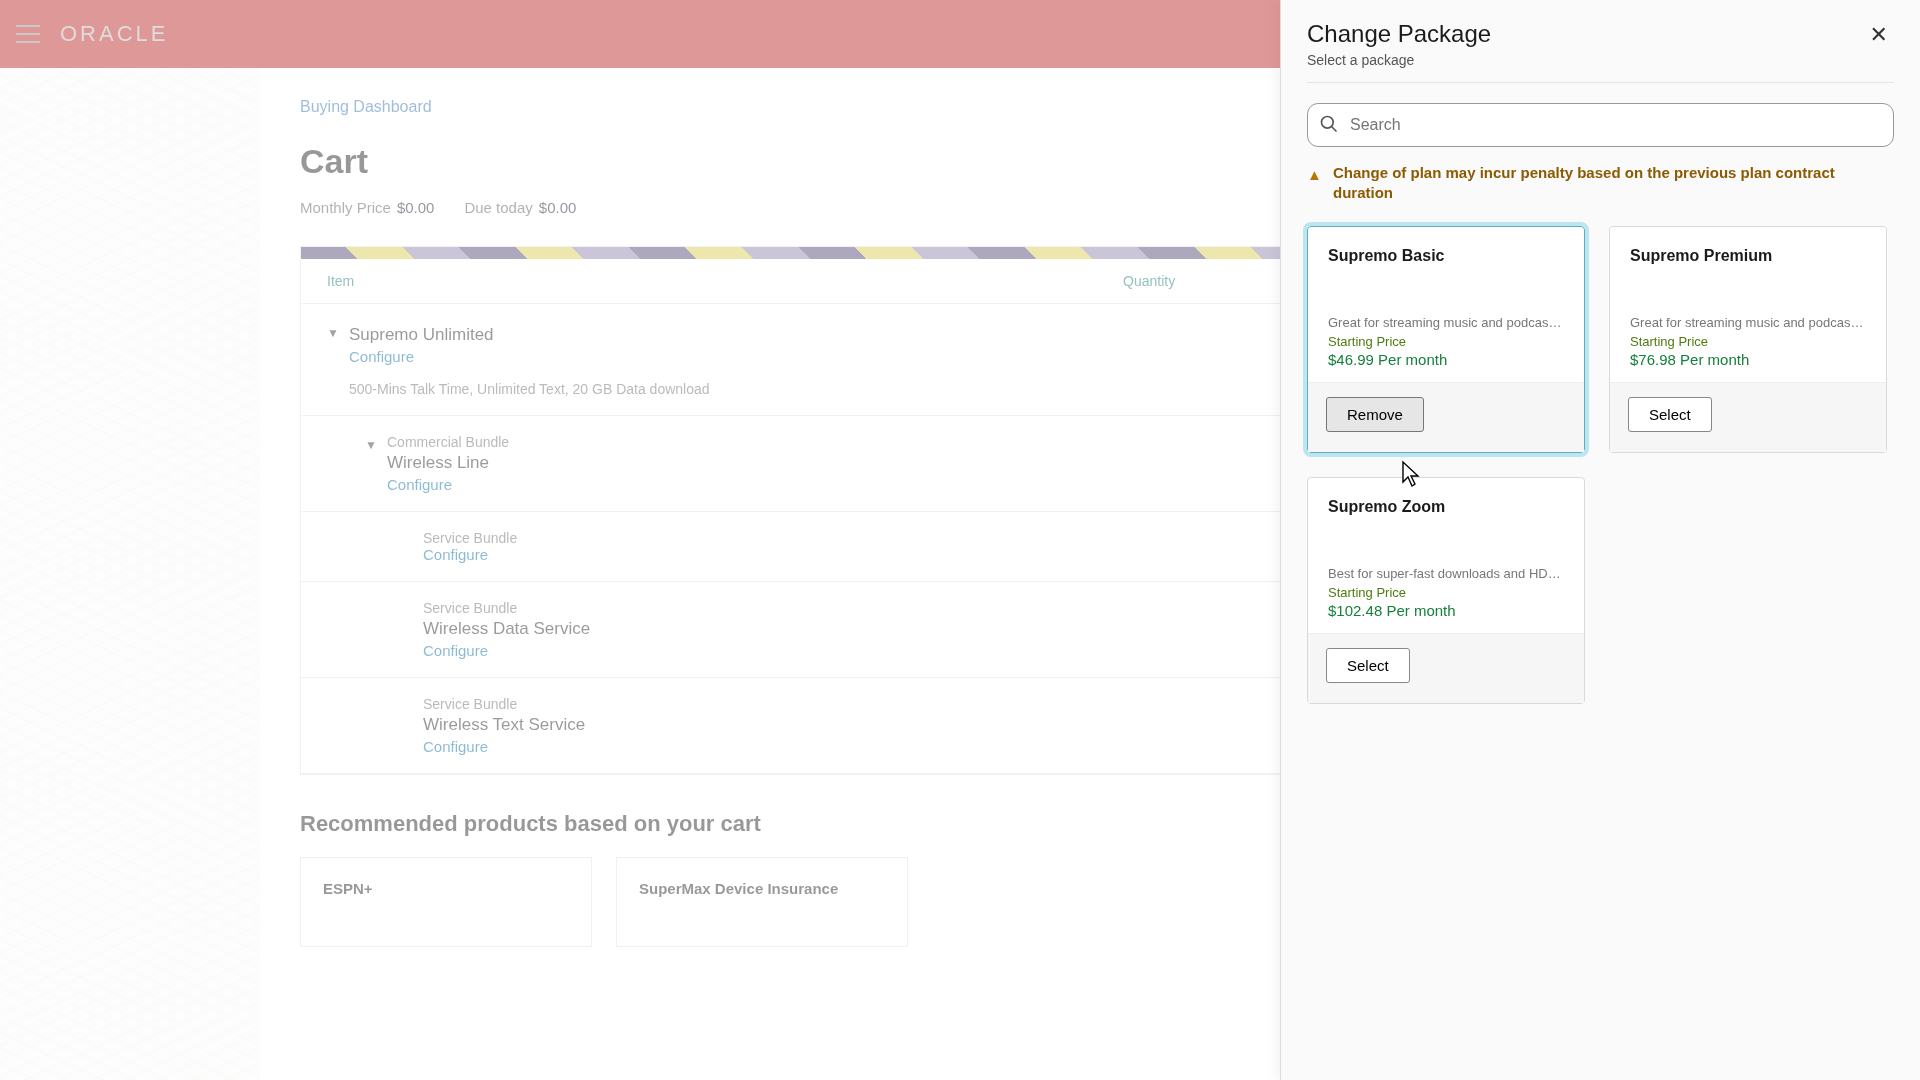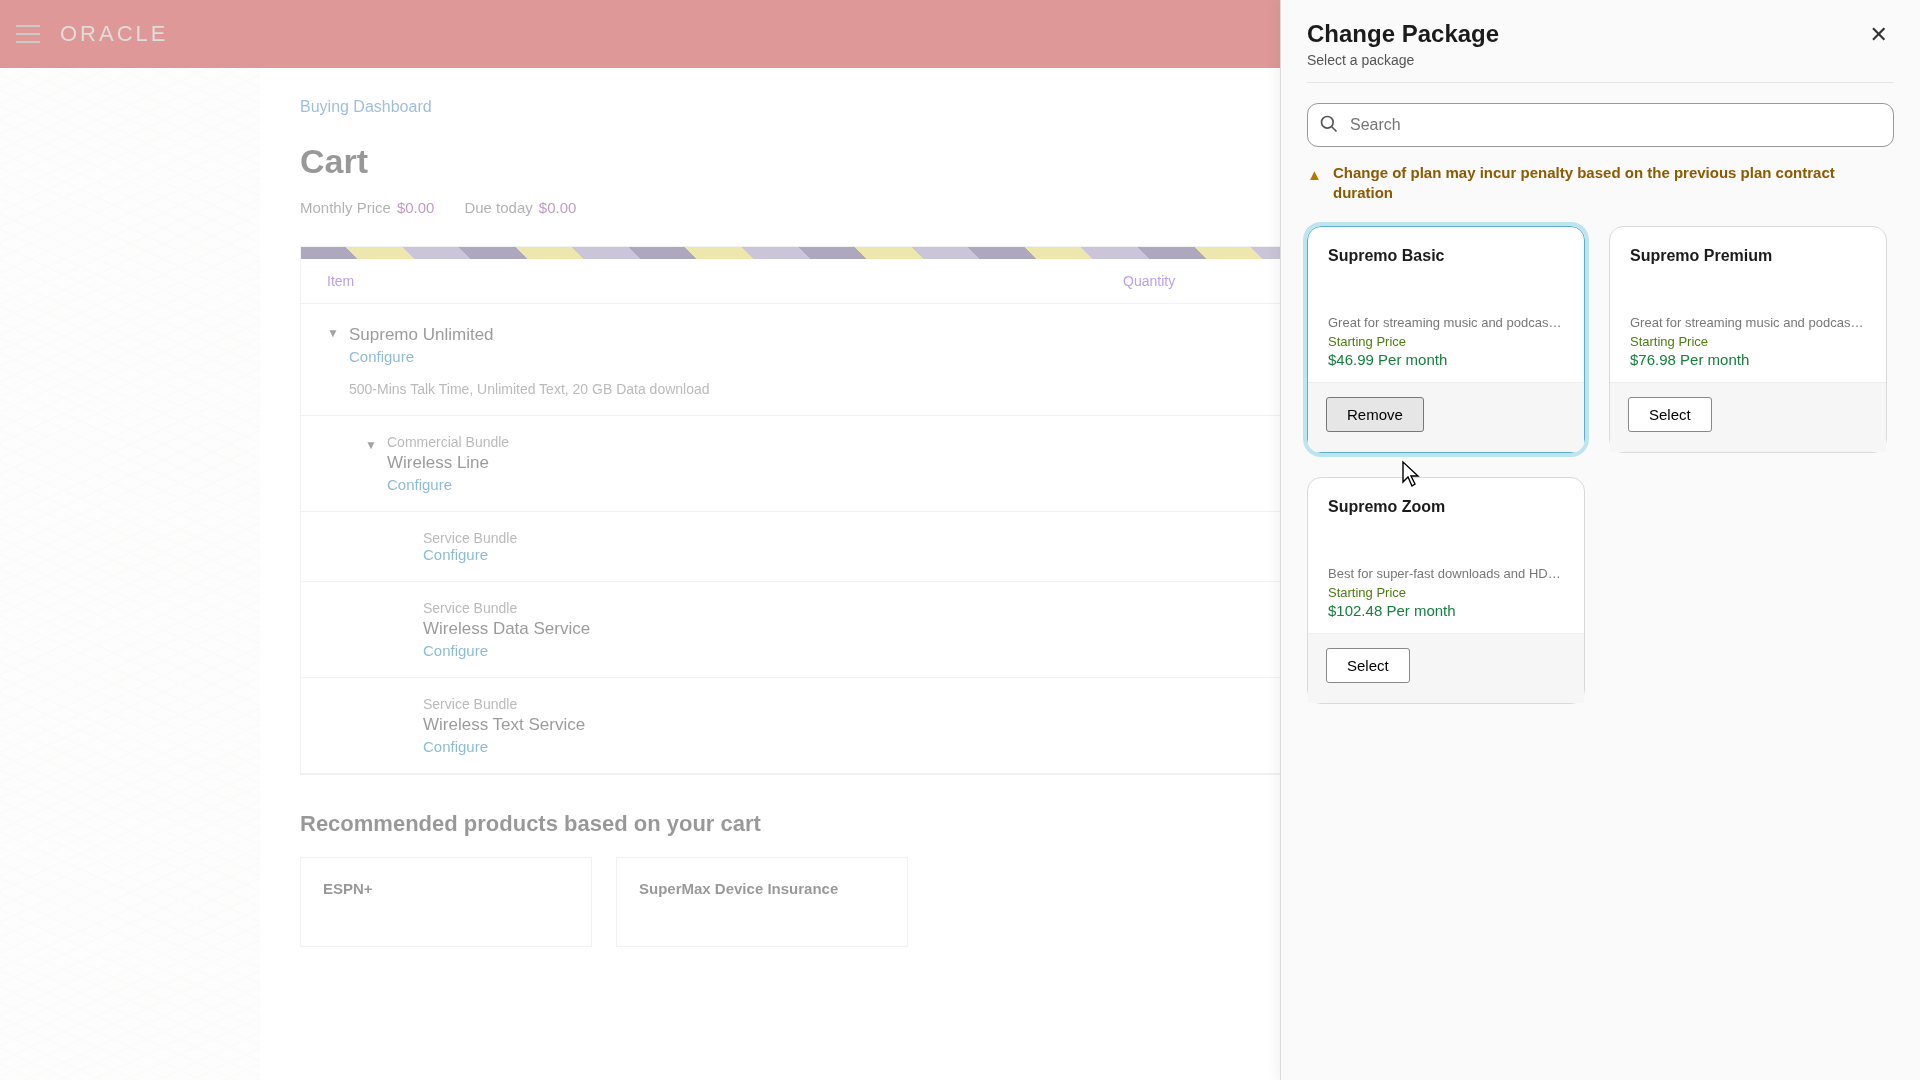--- a/index.html
+++ b/index.html
@@ -10,26 +10,26 @@
 .hamburger { width: 24px; height: 18px; display: flex; flex-direction: column; justify-content: space-between; cursor: pointer; }
 .hamburger span { height: 2px; background: #8f8b86; }
 .brand { color: #b8b4af; font-size: 22px; letter-spacing: 3px; font-weight: 400; }
 
 
 .page { position: relative; padding: 30px 0 0 300px; }
 
 .breadcrumb { color: #2b6fb0; font-size: 16px; margin-bottom: 26px; cursor: pointer; }
 .page-title { font-size: 34px; font-weight: 700; margin-bottom: 18px; }
 .price-summary { display: flex; gap: 30px; font-size: 15px; color: #555; margin-bottom: 30px; }
-.price-summary span.val { color: #701a75; margin-left: 6px; }
+.price-summary span.val { color: #0f172a; margin-left: 6px; }
 
 
 .cart-table { width: 1200px; border: 1px solid #e0e0e0; background: #fff; }
 .ct-banner { height: 12px; background: repeating-linear-gradient(45deg,#4a3f6d,#4a3f6d 40px,#d7c94a 40px,#d7c94a 80px,#8a7fa9 80px,#8a7fa9 120px); }
-.ct-head { display: flex; padding: 14px 26px; border-bottom: 1px solid #e0e0e0; font-size: 14px; color: #6d28d9; }
+.ct-head { display: flex; padding: 14px 26px; border-bottom: 1px solid #e0e0e0; font-size: 14px; color: #0f766e; }
 .col-item { flex: 1; }
 .col-qty  { width: 180px; }
 .col-monthly { width: 170px; text-align: right; }
 
 .ct-row { border-bottom: 1px solid #e0e0e0; padding: 18px 26px; display: flex; }
 .ct-row .col-item { display: flex; }
 .indent-0 { padding-left: 0; }
 .indent-1 { padding-left: 38px; }
 .indent-2 { padding-left: 74px; }
 .caret { width: 22px; color: #333; font-size: 12px; padding-top: 4px; }
@@ -44,34 +44,34 @@
 .rec-row { display: flex; gap: 24px; }
 .rec-card { width: 292px; border: 1px solid #e0e0e0; padding: 22px; min-height: 90px; }
 .rec-card h4 { font-size: 15px; font-weight: 700; }
 
 
 .scrim { position: absolute; inset: 0; background: rgba(255,255,255,0.55); }
 
 
 .drawer { position: absolute; top: 0; right: 0; width: 640px; height: 1080px; background: #fafafa; border-left: 1px solid #ddd; box-shadow: -4px 0 12px rgba(0,0,0,0.05); padding: 20px 26px; }
 .drawer-header { display: flex; justify-content: space-between; align-items: flex-start; border-bottom: 1px solid #e5e5e5; padding-bottom: 14px; margin-bottom: 20px; }
-.drawer-title { font-size: 24px; font-weight: 700; text-align: center; }
+.drawer-title { font-size: 24px; font-weight: 400; text-align: center; }
 .drawer-sub { font-size: 14px; color: #555; margin-top: 4px; }
 .close-x { font-size: 22px; color: #333; cursor: pointer; line-height: 1; padding: 4px 6px; }
 
 .search-box { position: relative; margin-bottom: 16px; }
 .search-box input { width: 100%; height: 44px; border: 1px solid #999; border-radius: 11px; padding: 0 14px 0 42px; font-size: 16px; }
 .search-box .mag { position: absolute; left: 12px; top: 11px; width: 20px; height: 20px; }
 .search-box .mag svg { width: 20px; height: 20px; stroke: #555; fill: none; stroke-width: 2; }
 
 .warning { display: flex; gap: 10px; color: #8c5a00; font-weight: 600; font-size: 15px; line-height: 1.35; margin-bottom: 22px; }
 .warning .tri { width: 16px; flex-shrink: 0; padding-top: 2px; color: #b87700; }
 
 .pkg-grid { display: flex; flex-wrap: wrap; gap: 24px; }
-.pkg-card { width: 278px; border: 1px solid #d9d9d9; border-radius: 14px; background: #fff; display: flex; flex-direction: column; }
+.pkg-card { width: 278px; border: 1px solid #d9d9d9; border-radius: 4px; background: #fff; display: flex; flex-direction: column; }
 .pkg-card.selected { outline: 4px solid #bde5f0; border-color: #5aaec9; }
 .pkg-top { padding: 20px 20px 14px 20px; min-height: 150px; }
 .pkg-name { font-size: 16px; font-weight: 700; margin-bottom: 50px; }
 .pkg-desc { font-size: 13px; color: #777; white-space: nowrap; overflow: hidden; text-overflow: ellipsis; }
 .pkg-label { font-size: 13px; color: #4d7c0f; margin-top: 4px; }
 .pkg-price { font-size: 15px; color: #15803d; margin-top: 2px; }
 .pkg-actions { padding: 14px 18px 20px 18px; background: #f6f6f6; border-top: 1px solid #eee; }
 .btn { display: inline-block; border: 1px solid #888; background: #fff; padding: 8px 20px; font-size: 15px; border-radius: 3px; cursor: pointer; }
 .btn.hover { background: #e6e6e6; border-color: #777; }
 

